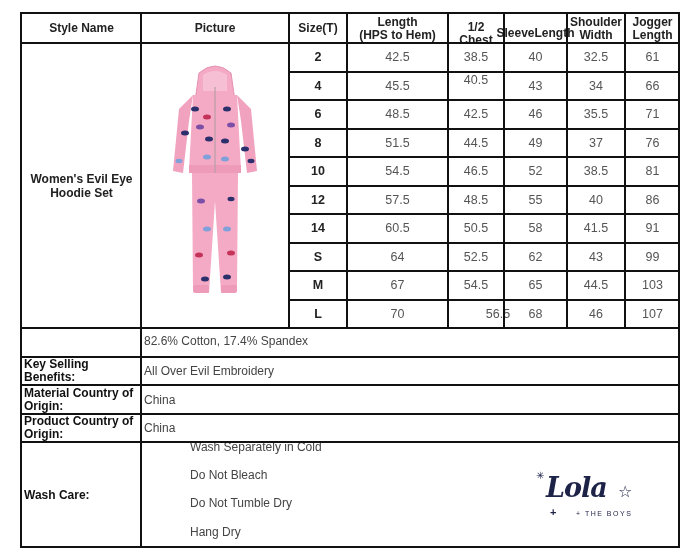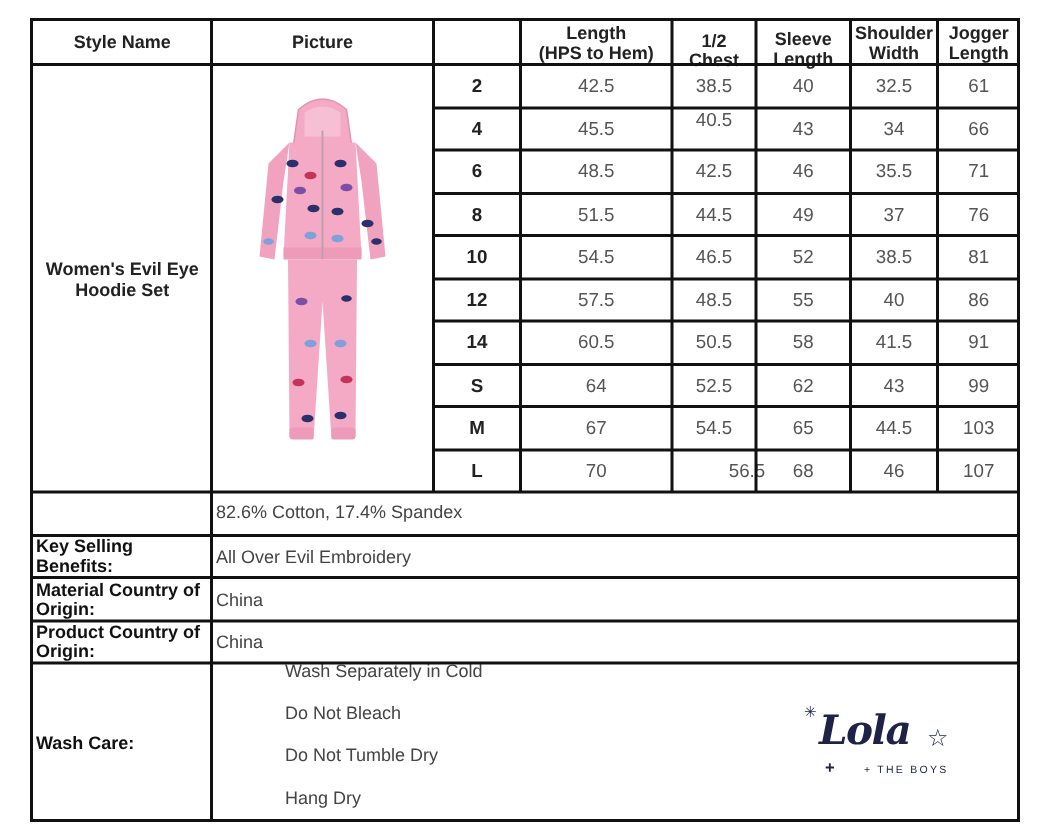--- a/index.html
+++ b/index.html
@@ -20,29 +20,32 @@
 <body>
 
 <div class="tbl" id="tbl">
 
   <div class="cell hdr" style="left:0;top:0;width:119px;height:29px;">
       <span>Style Name</span>
     </div>
   <div class="cell hdr" style="left:119px;top:0;width:148px;height:29px;">
       <span>Picture</span>
     </div>
+  <div class="cell hdr" style="left:267px;top:0;width:58px;height:29px;">
+      <span>Size(T)</span>
+    </div>
   <div class="cell hdr" style="left:325px;top:0;width:101px;height:29px;flex-direction:column;">
     <span>Length</span>
     <span>(HPS to Hem)</span>
   </div>
   <div class="cell hdr" style="left:426px;top:5px;width:56px;height:29px;flex-direction:column;">
     <span>1/2</span>
     <span>Chest</span>
   </div>
-  <div class="cell hdr" style="left:482px;top:0;width:63px;height:38px;flex-direction:column;">
+  <div class="cell hdr" style="left:482px;top:0;width:63px;height:38px;flex-direction:row;">
     <span>Sleeve</span>
     <span>Length</span>
   </div>
   <div class="cell hdr" style="left:545px;top:0;width:58px;height:29px;flex-direction:column;">
     <span>Shoulder</span>
     <span>Width</span>
   </div>
   <div class="cell hdr" style="left:603px;top:0;width:55px;height:29px;flex-direction:column;">
     <span>Jogger</span>
     <span>Length</span>

